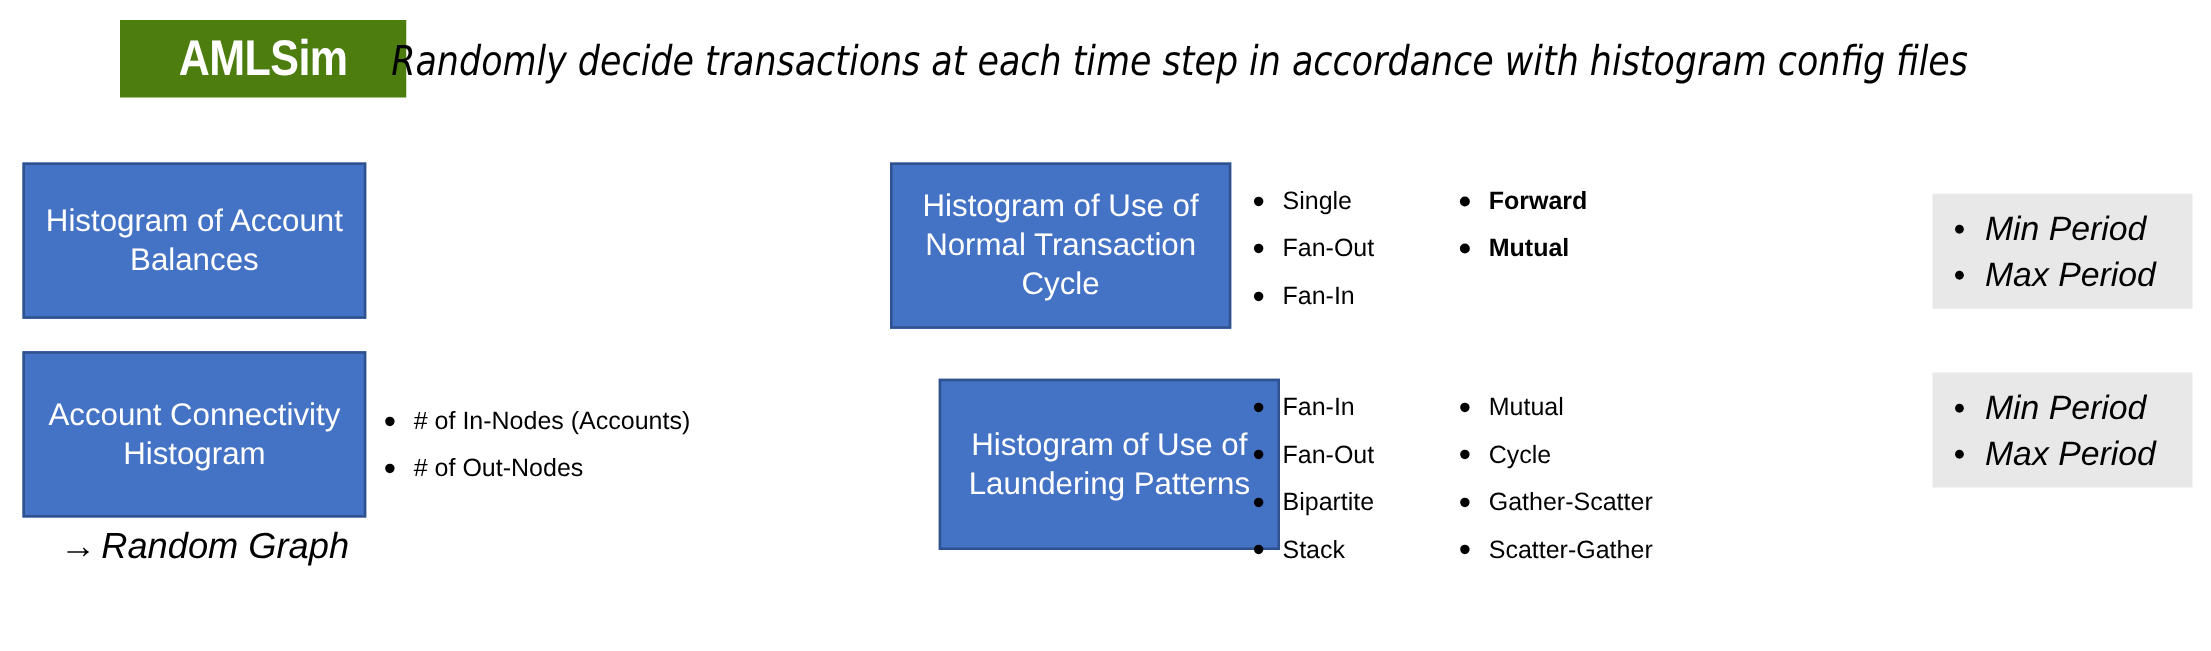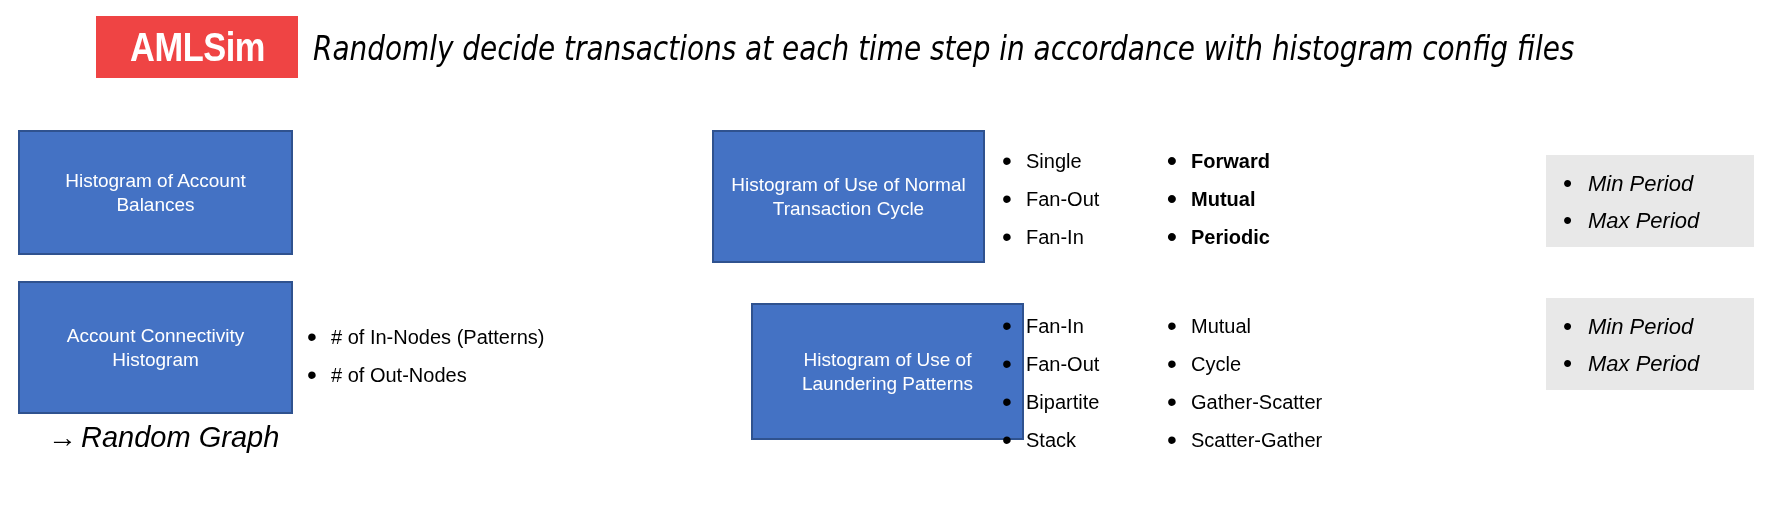--- a/index.html
+++ b/index.html
@@ -21,23 +21,23 @@
     position: absolute;
     left: 0;
     top: 0;
     width: 1769px;
     height: 100px;
   }
   #logo-badge {
     position: absolute;
     left: 96px;
     top: 16px;
-    width: 202px;
+    width: 229px;
     height: 62px;
-    background: #ef4444;
+    background: #4d7c0f;
     display: flex;
     align-items: center;
     justify-content: center;
     text-align: right;
   }
   #logo-text {
     color: #ffffff;
     font-size: 40px;
     font-weight: bold;
     letter-spacing: -0.5px;
@@ -63,21 +63,21 @@
     position: absolute;
     background: #4472C4;
     border: 2px solid #2F528F;
     box-sizing: border-box;
     color: #ffffff;
     display: flex;
     align-items: center;
     justify-content: center;
     text-align: center;
     line-height: 1.23;
-    font-size: 19px;
+    font-size: 25px;
     padding: 2px 6px;
   }
 
   #box-account-balances { left: 18px;  top: 130px; width: 275px; height: 125px; }
   #box-account-connectivity { left: 18px; top: 281px; width: 275px; height: 133px; }
   #box-normal-flows  { left: 712px; top: 130px; width: 273px; height: 133px; }
   #box-laundering    { left: 751px; top: 303px; width: 273px; height: 137px; }
 
   
   .bullet-list {
@@ -114,21 +114,21 @@
   .gray-box {
     position: absolute;
     background: #E8E8E8;
     box-sizing: border-box;
     padding: 10px 14px 12px 14px;
   }
   .gray-box ul {
     list-style: none;
     margin: 0;
     padding: 0;
-    font-size: 22px;
+    font-size: 27px;
     line-height: 37px;
     font-style: italic;
     white-space: nowrap;
   }
   .gray-box li {
     position: relative;
     padding-left: 28px;
   }
   .gray-box li::before {
     content: "\2022";
@@ -177,34 +177,33 @@
 
 <div class="blue-box" id="box-normal-flows">
   <span>Histogram of Use of Normal Transaction Cycle</span>
 </div>
 
 <div class="blue-box" id="box-laundering">
   <span>Histogram of Use of Laundering Patterns</span>
 </div>
 
 <ul class="bullet-list" id="list-connectivity">
-  <li><span># of In-Nodes (Patterns)</span></li>
+  <li><span># of In-Nodes (Accounts)</span></li>
   <li><span># of Out-Nodes</span></li>
 </ul>
 
 <ul class="bullet-list" id="list-normal-a">
   <li><span>Single</span></li>
   <li><span>Fan-Out</span></li>
   <li><span>Fan-In</span></li>
 </ul>
 
 <ul class="bullet-list" id="list-normal-b">
   <li><span>Forward</span></li>
   <li><span>Mutual</span></li>
-  <li><span>Periodic</span></li>
 </ul>
 
 <ul class="bullet-list" id="list-laundering-a">
   <li><span>Fan-In</span></li>
   <li><span>Fan-Out</span></li>
   <li><span>Bipartite</span></li>
   <li><span>Stack</span></li>
 </ul>
 
 <ul class="bullet-list" id="list-laundering-b">

